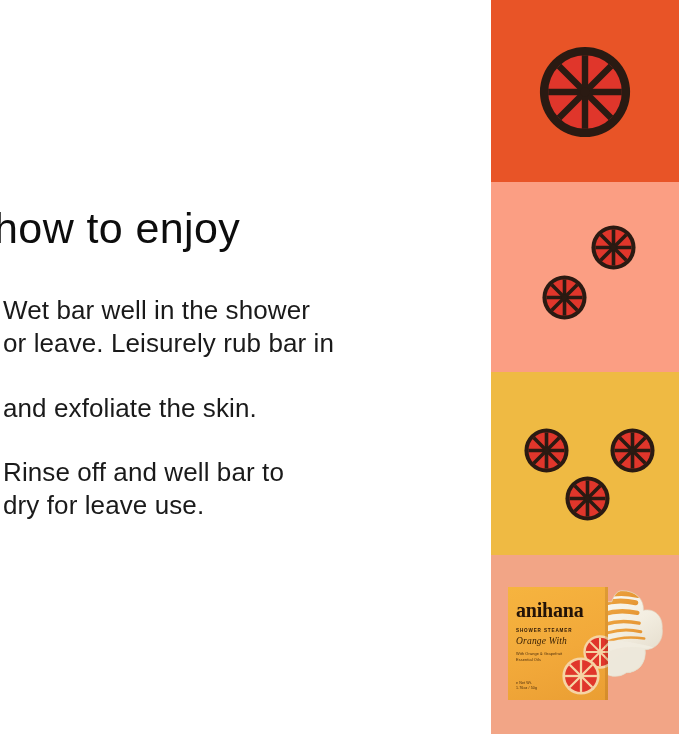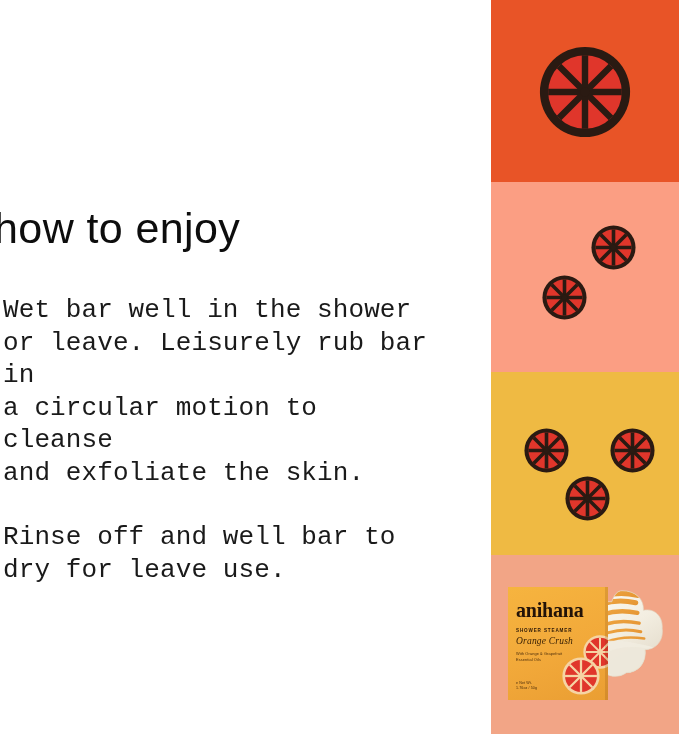--- a/index.html
+++ b/index.html
@@ -43,21 +43,21 @@
     color: #0d0d0d;
     line-height: 1;
     white-space: nowrap;
   }
 
   .body-copy {
     position: absolute;
     left: 3px;
     top: 294px;
     width: 430px;
-    font-family: Liberation Mono, monospace;
+    font-family: Liberation Sans, sans-serif;
     font-size: 26px;
     font-weight: 300;
     line-height: 32.5px;
     color: #1a1a1a;
     letter-spacing: 0.1px;
   }
   .body-copy p {
     margin: 0;
   }
   .body-copy p.gap {
@@ -185,21 +185,21 @@
 <div class="page">
 
   <div class="text-column">
 
     <div class="heading">how to enjoy</div>
 
     <div class="body-copy">
       <p>
         <span>Wet bar well in the shower</span><br>
         <span>or leave. Leisurely rub bar in</span><br>
-        <span>a circular motion to cleanse</span><br>
+        <br>
         <span>and exfoliate the skin.</span>
       </p>
       <p class="gap">
         <span>Rinse off and well bar to</span><br>
         <span>dry for leave use.</span>
       </p>
     </div>
 
   </div>
 
@@ -344,21 +344,21 @@
                      C-2 55 5 43 17 40
                      C14 26 25 13 38 15
                      C41 6 45 2 50 2 Z" fill="none" stroke="#e3d9c6" stroke-width="0.8"></path>
           </svg>
         </div>
 
         <div class="product-box">
           <div class="box-inner">
             <div class="brand">anihana</div>
             <div class="product-type">SHOWER STEAMER</div>
-            <div class="variant">Orange Crush</div>
+            <div class="variant">Orange With</div>
             <div class="desc">
               <span>With Orange &amp; Grapefruit</span><br>
               <span>Essential Oils</span>
             </div>
             <div class="netwt">
               <span>e Net Wt.</span><br>
               <span>1.76oz / 50g</span>
             </div>
           </div>
 

